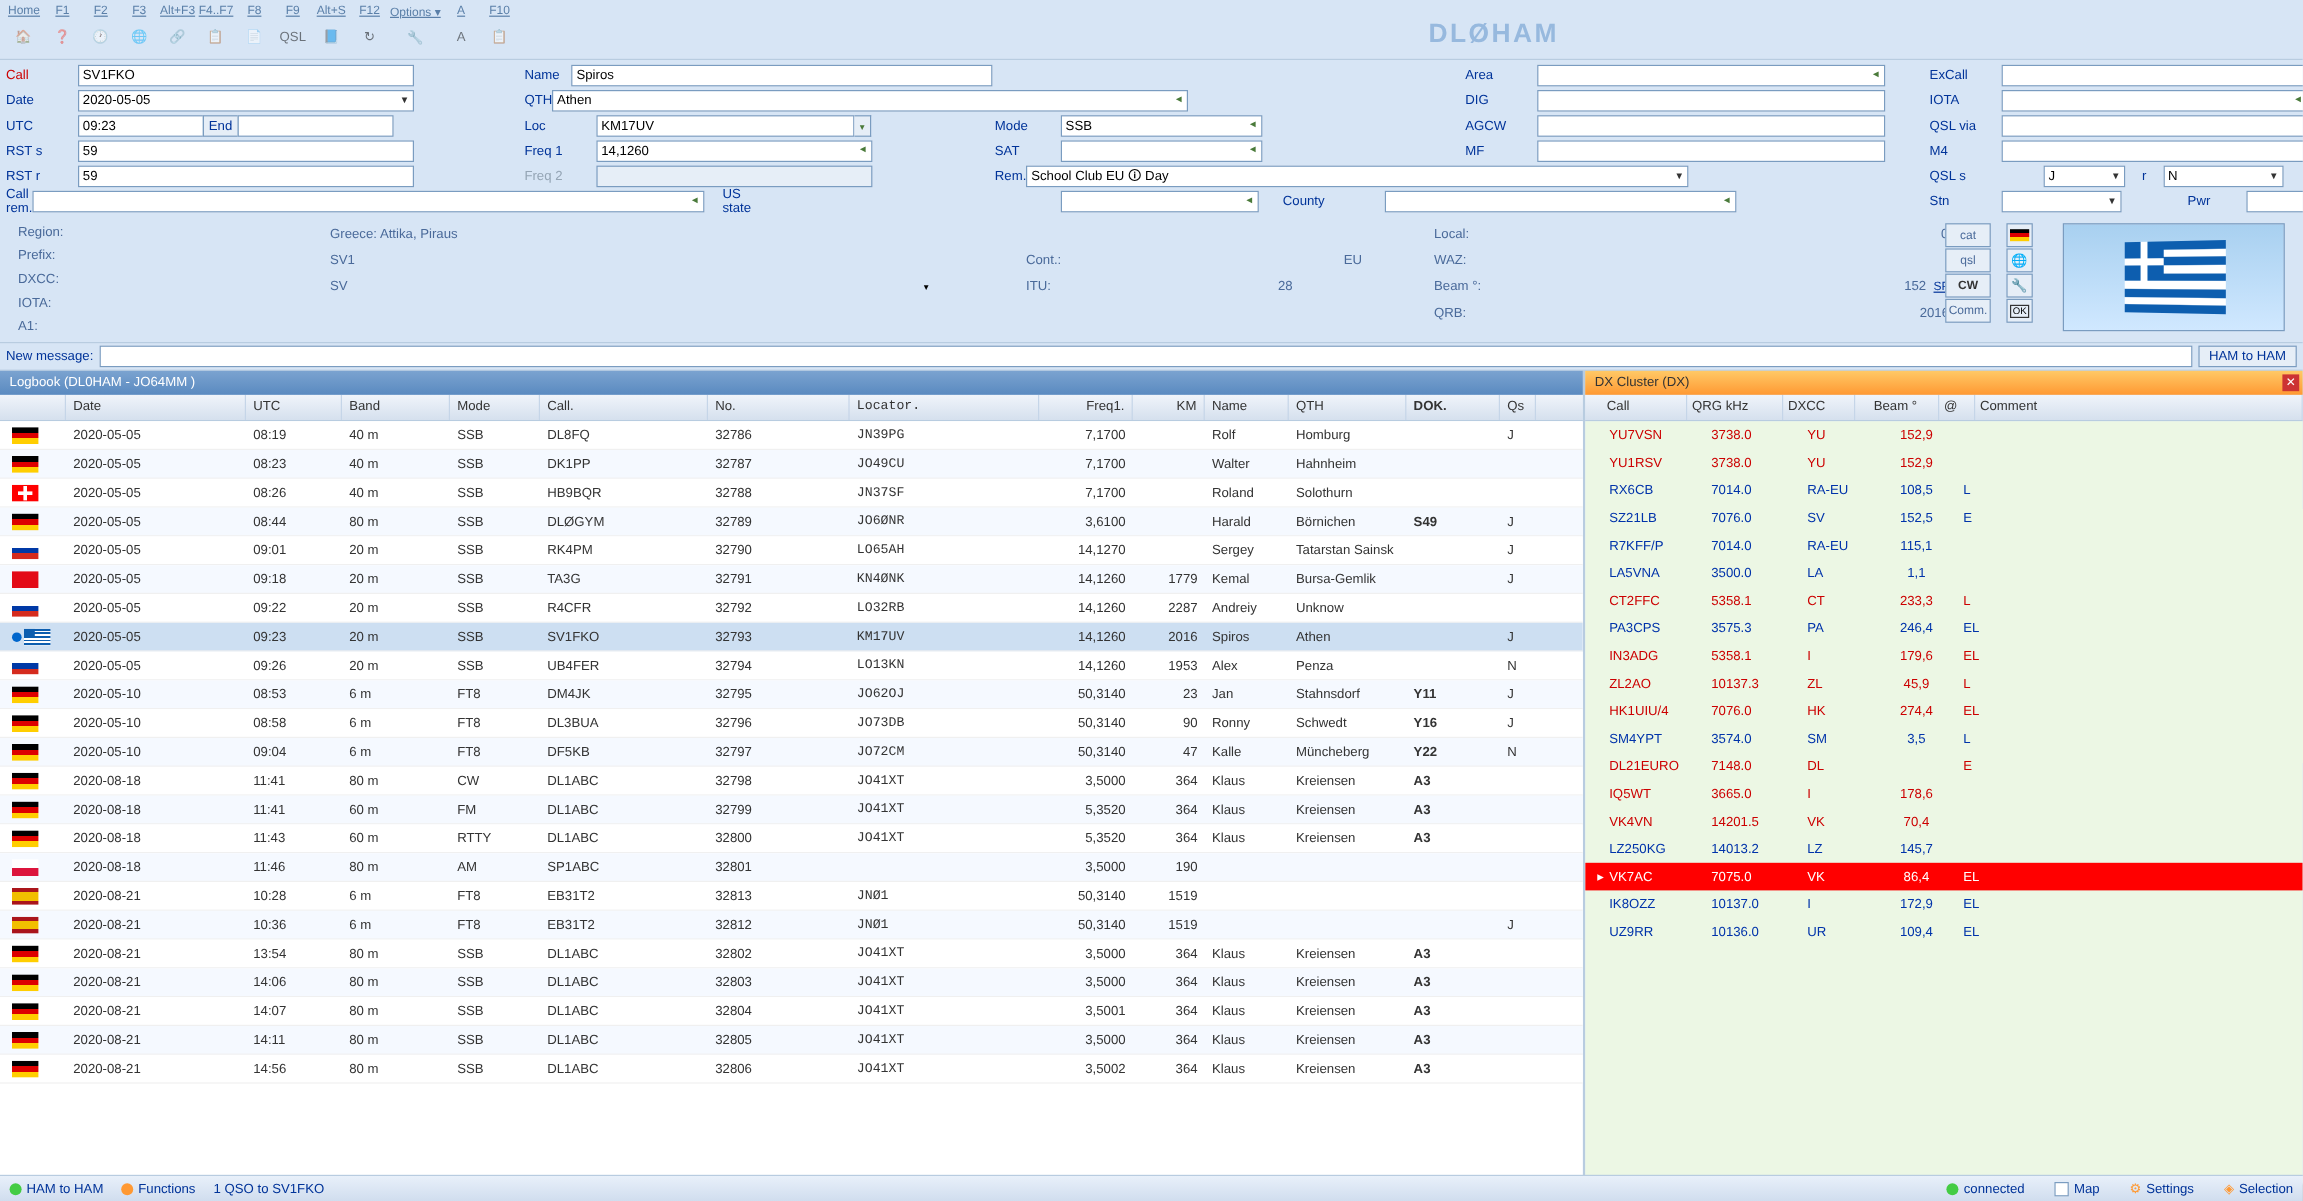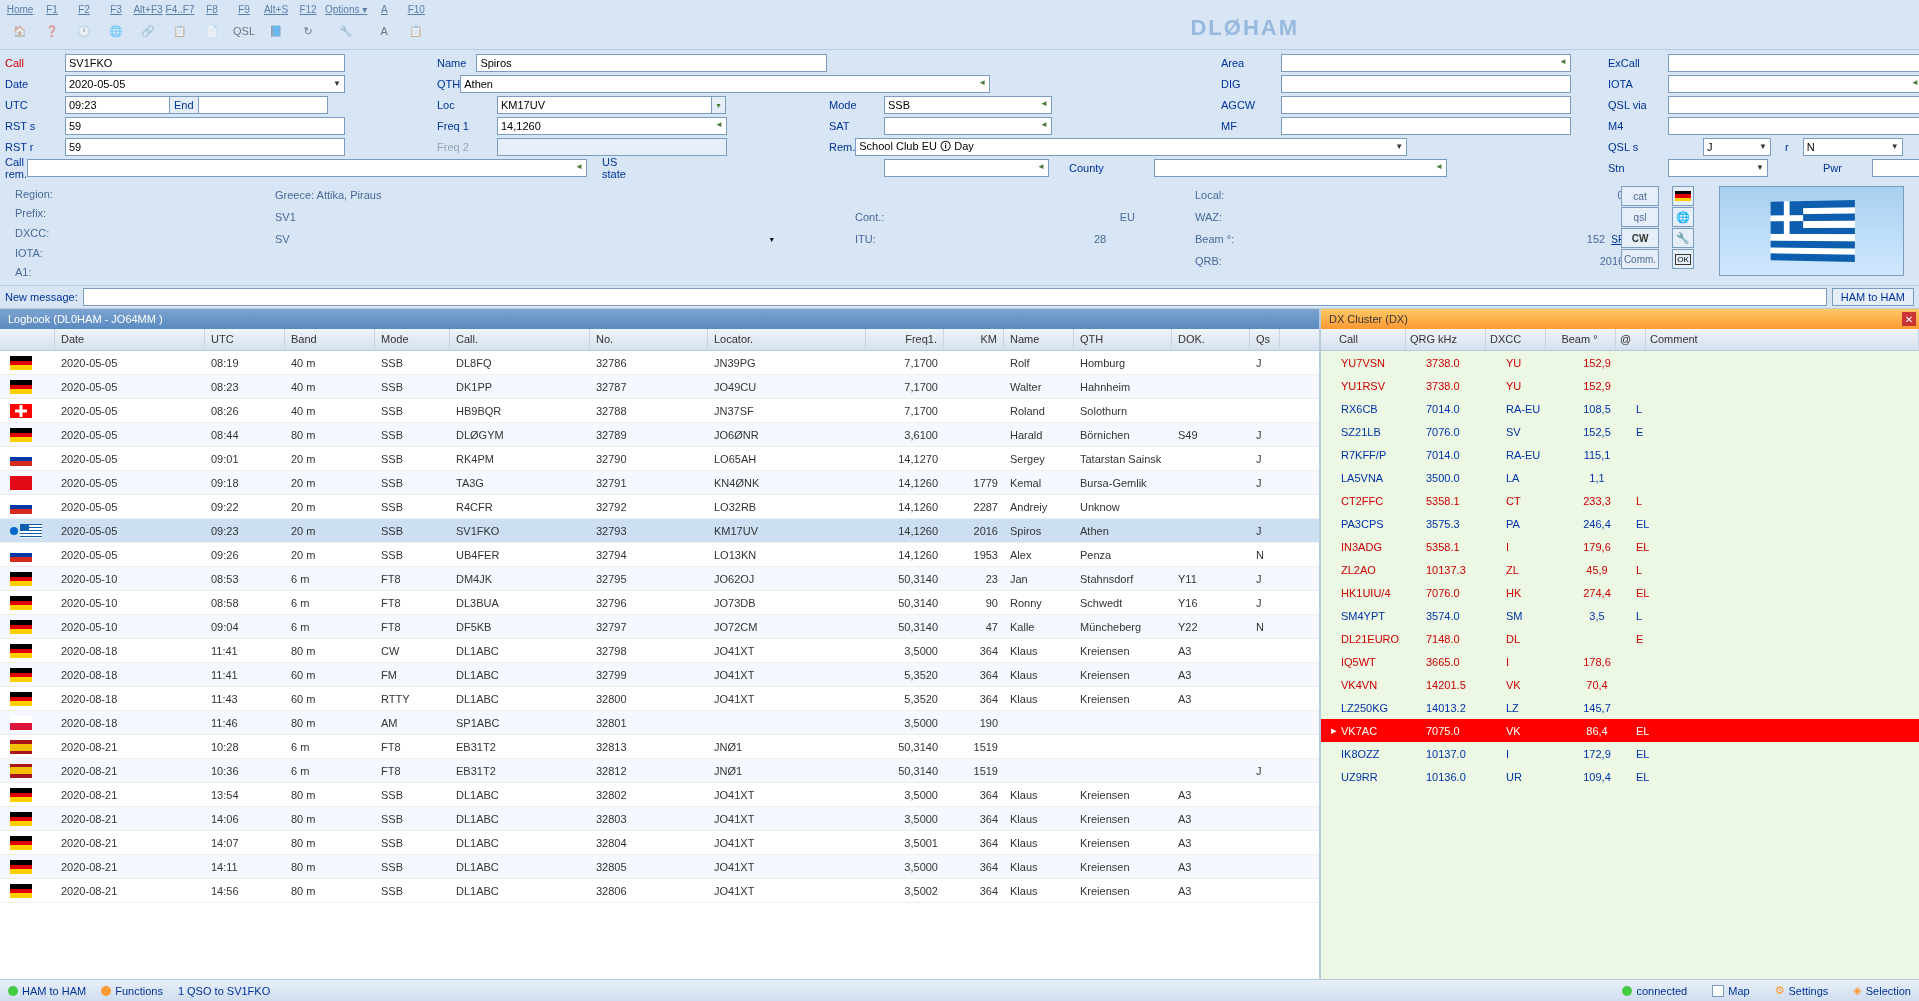--- a/index.html
+++ b/index.html
@@ -98,26 +98,26 @@
 .status-right { margin-left: auto; display: flex; gap: 25px; justify-content: center; }
 
 
 .c-flag { width: 55px; }
 .c-date { width: 150px; }
 .c-utc { width: 80px; }
 .c-band { width: 90px; }
 .c-mode { width: 75px; }
 .c-call { width: 140px; }
 .c-no { width: 118px; }
-.c-loc { width: 158px; }
+.c-loc { width: 158px; font-family: Liberation Mono, monospace; }
 .c-freq { width: 78px; text-align: right; }
 .c-km { width: 60px; text-align: right; }
 .c-name { width: 70px; }
 .c-qth { width: 98px; }
-.c-dok { width: 78px; }
+.c-dok { width: 78px; font-weight: bold; }
 .c-qs { width: 30px; }
 
 
 .d-flag { width: 10px; }
 .d-call { width: 85px; }
 .d-qrg { width: 80px; }
 .d-dxcc { width: 60px; }
 .d-beam { width: 70px; text-align: center; }
 .d-at { width: 30px; }
 .d-comm { flex: 1; }
@@ -384,21 +384,21 @@
       </div>
     <div class="info-row">
         <span class="info-label">ITU:</span>
       </div>
   </div>
   <div class="info-col" style="width:70px;text-align:right">
     <div class="info-row"></div>
     <div class="info-row" style="justify-content:flex-end">
         <span class="info-value">EU</span>
       </div>
-    <div class="info-row" style="justify-content:center">
+    <div class="info-row" style="justify-content:flex-start">
         <span class="info-value">28</span>
       </div>
   </div>
   <div class="info-col" style="width:100px;margin-left:60px">
     <div class="info-row">
         <span class="info-label">Local:</span>
       </div>
     <div class="info-row">
         <span class="info-label">WAZ:</span>
       </div>

